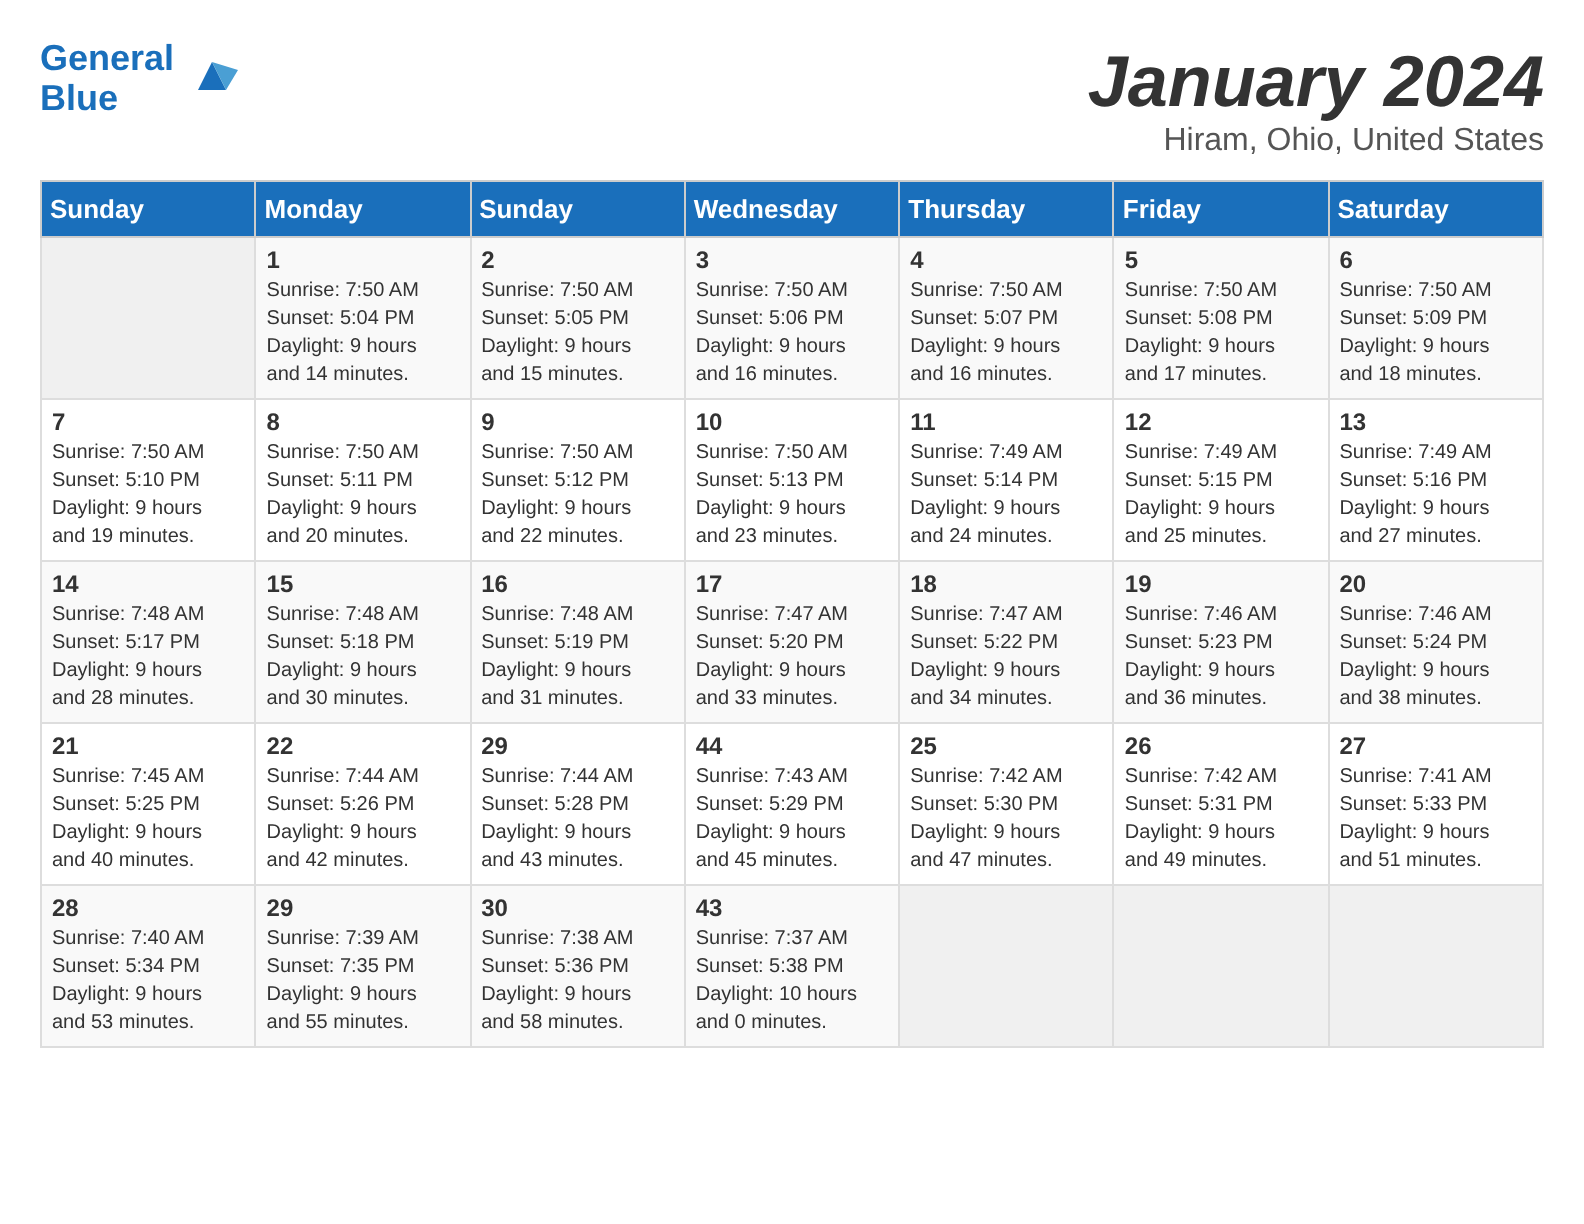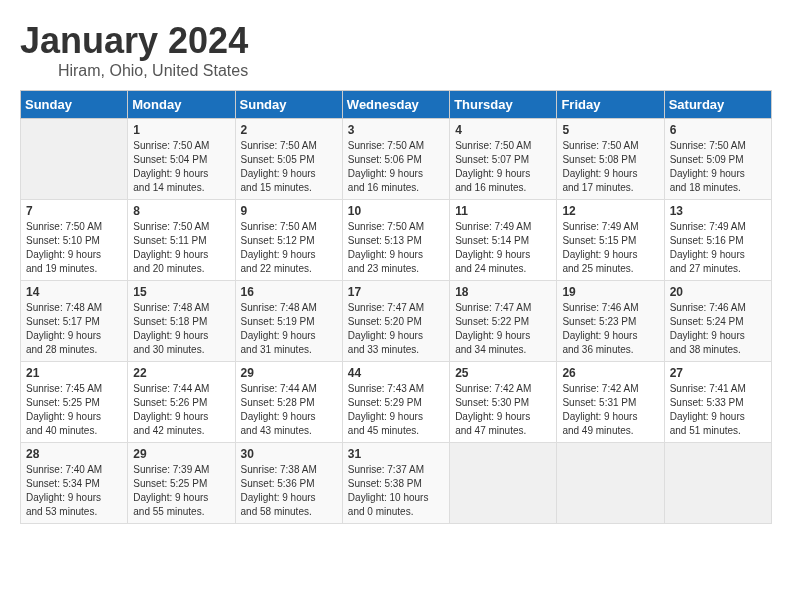--- a/index.html
+++ b/index.html
@@ -34,20 +34,21 @@
       height: 30px;
       margin-left: 4px;
     }
     .title-block {
       text-align: right;
     }
     .month-title {
       font-size: 36px;
       font-weight: bold;
       color: #333;
+      font-style: italic;
     }
     .location {
       font-size: 16px;
       color: #555;
     }
     table {
       width: 100%;
       border-collapse: collapse;
       table-layout: fixed;
     }
@@ -87,20 +88,32 @@
       color: #333;
     }
     td.empty {
       background: #f0f0f0 !important;
     }
   </style>
 </head>
 <body>
 
 <div class="header">
+  <div class="logo">
+    <div>
+      <div class="logo-text">
+        <span>General</span><br>
+        <span style="color:#1a6fbb;">Blue</span>
+      </div>
+    </div>
+    <svg class="logo-icon" viewBox="0 0 30 30">
+      <polygon points="8,20 22,20 15,6" fill="#1a6fbb"></polygon>
+      <polygon points="15,6 22,20 28,10" fill="#4a9fd4"></polygon>
+    </svg>
+  </div>
   <div class="title-block">
     <div class="month-title">January 2024</div>
     <div class="location">Hiram, Ohio, United States</div>
   </div>
 </div>
 
 <table>
   <thead>
     <tr>
       <th>Sunday</th>
@@ -315,33 +328,33 @@
         <td>
           <span class="day-num">28</span>
           <div class="day-info" style="white-space: pre-line;">Sunrise: 7:40 AM
 Sunset: 5:34 PM
 Daylight: 9 hours
 and 53 minutes.</div>
         </td>
         <td>
           <span class="day-num">29</span>
           <div class="day-info" style="white-space: pre-line;">Sunrise: 7:39 AM
-Sunset: 5:25 PM
+Sunset: 7:35 PM
 Daylight: 9 hours
 and 55 minutes.</div>
         </td>
         <td>
           <span class="day-num">30</span>
           <div class="day-info" style="white-space: pre-line;">Sunrise: 7:38 AM
 Sunset: 5:36 PM
 Daylight: 9 hours
 and 58 minutes.</div>
         </td>
         <td>
-          <span class="day-num">31</span>
+          <span class="day-num">43</span>
           <div class="day-info" style="white-space: pre-line;">Sunrise: 7:37 AM
 Sunset: 5:38 PM
 Daylight: 10 hours
 and 0 minutes.</div>
         </td>
         <td class="empty"></td>
         <td class="empty"></td>
         <td class="empty"></td>
       </tr>
     </tbody>

